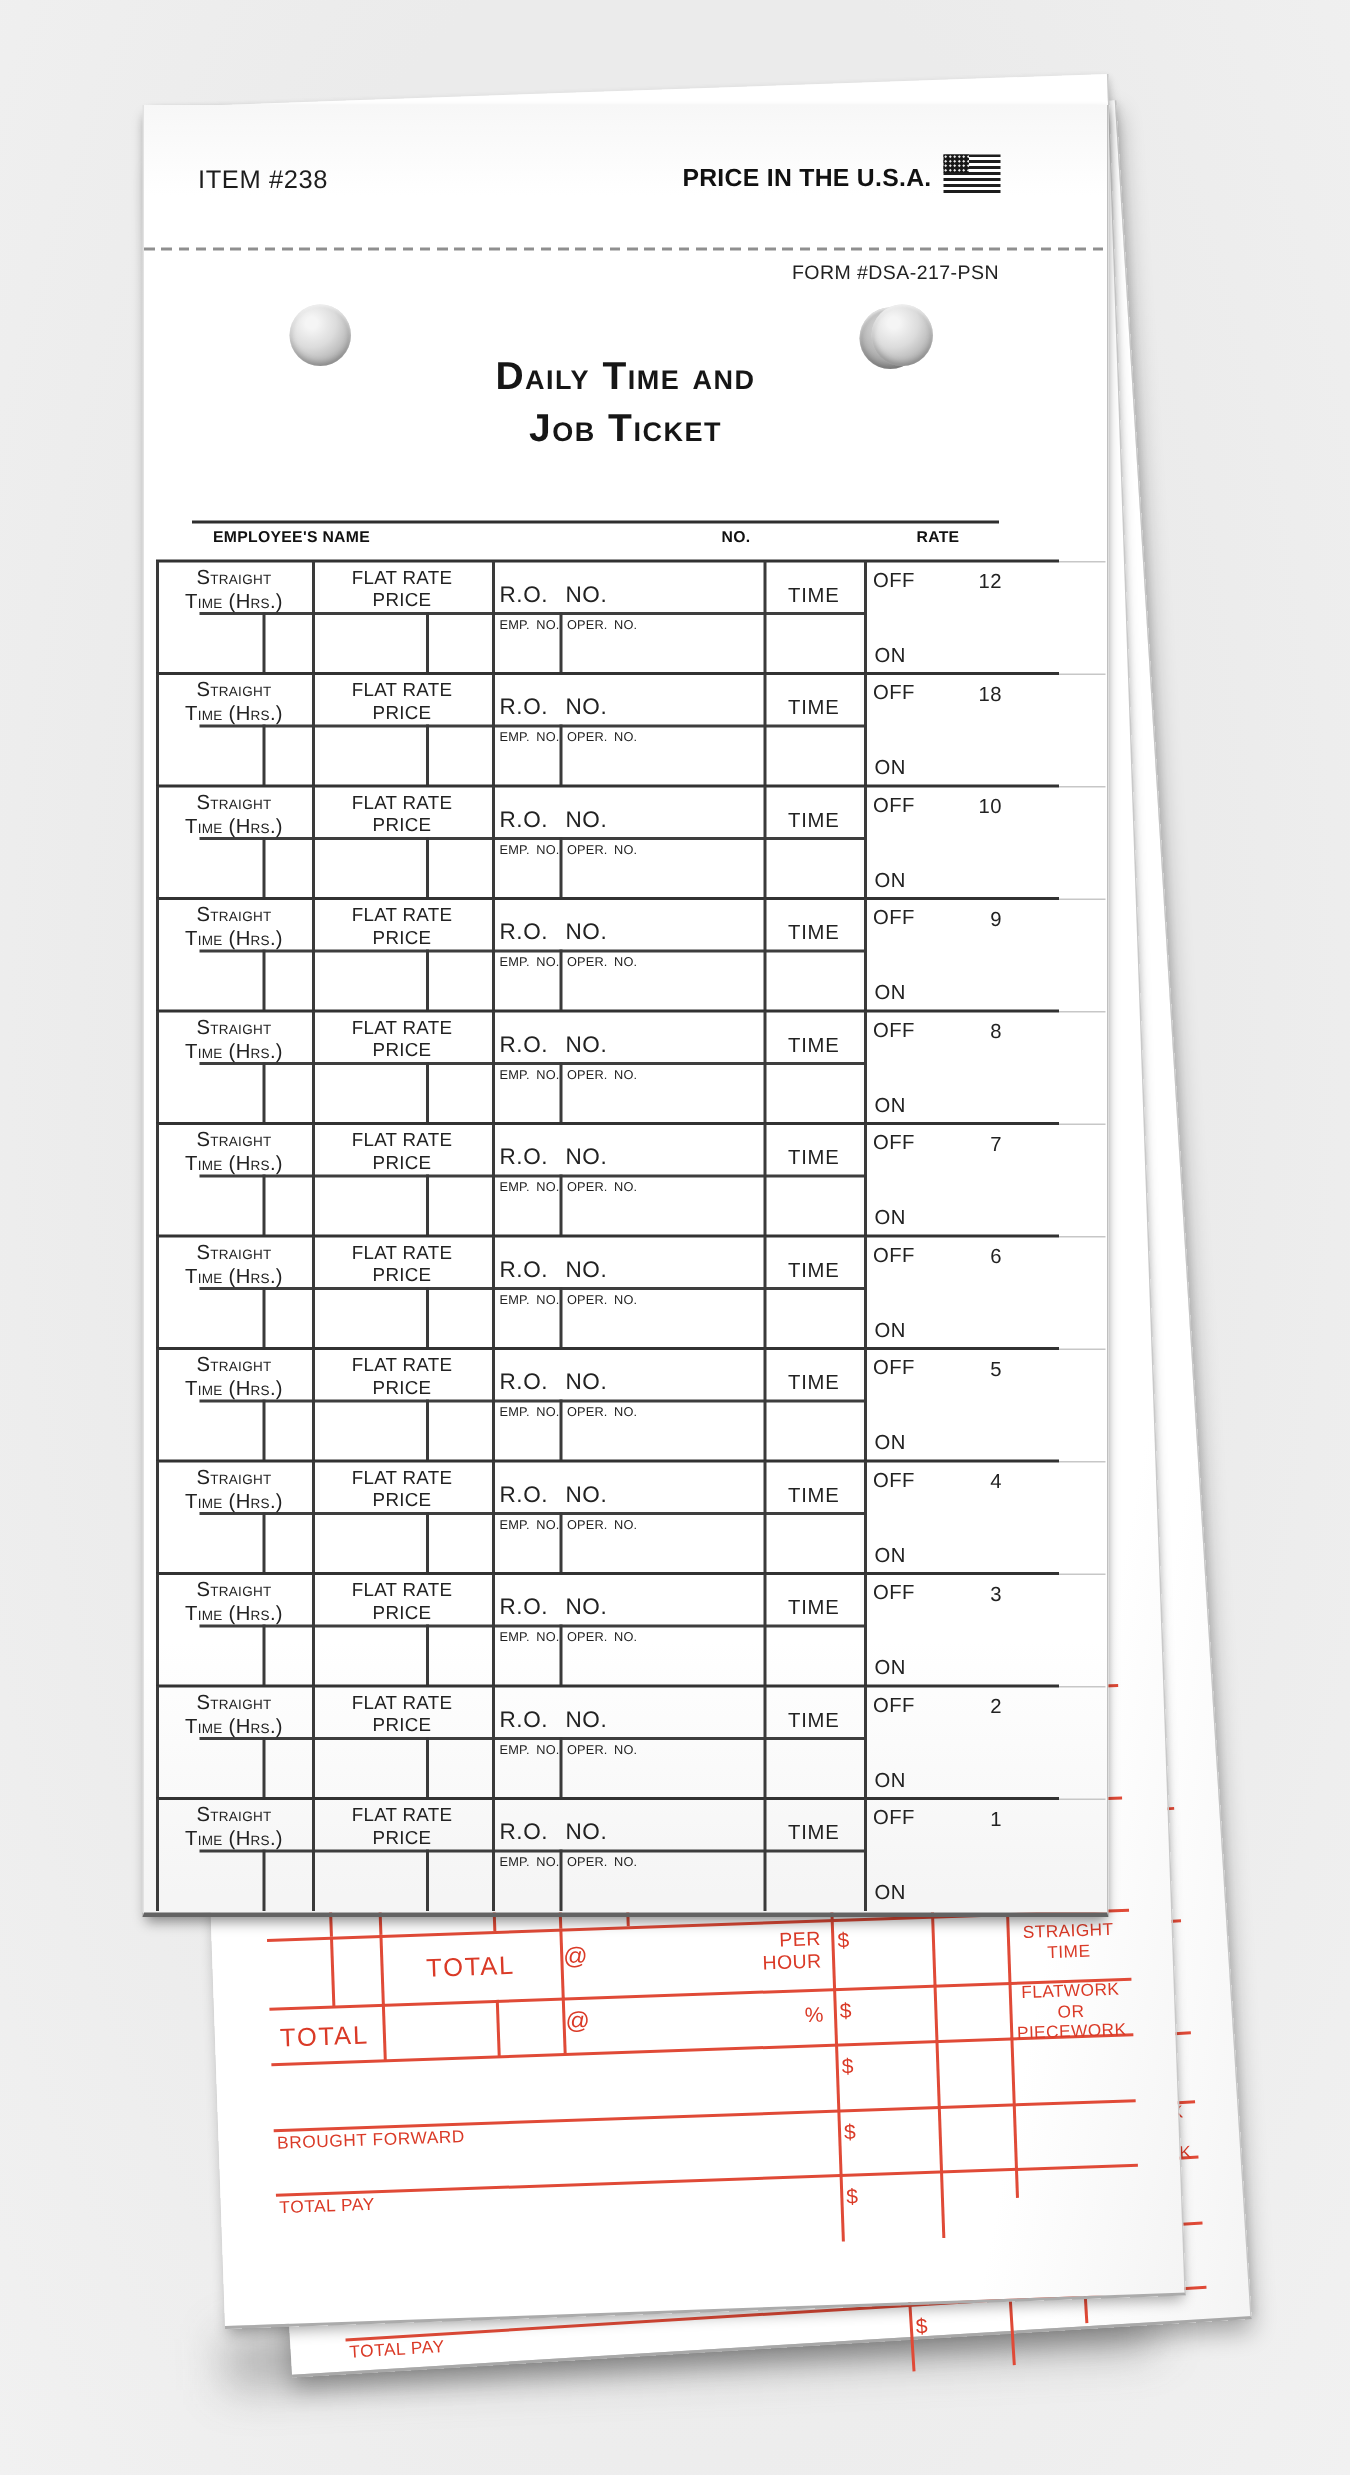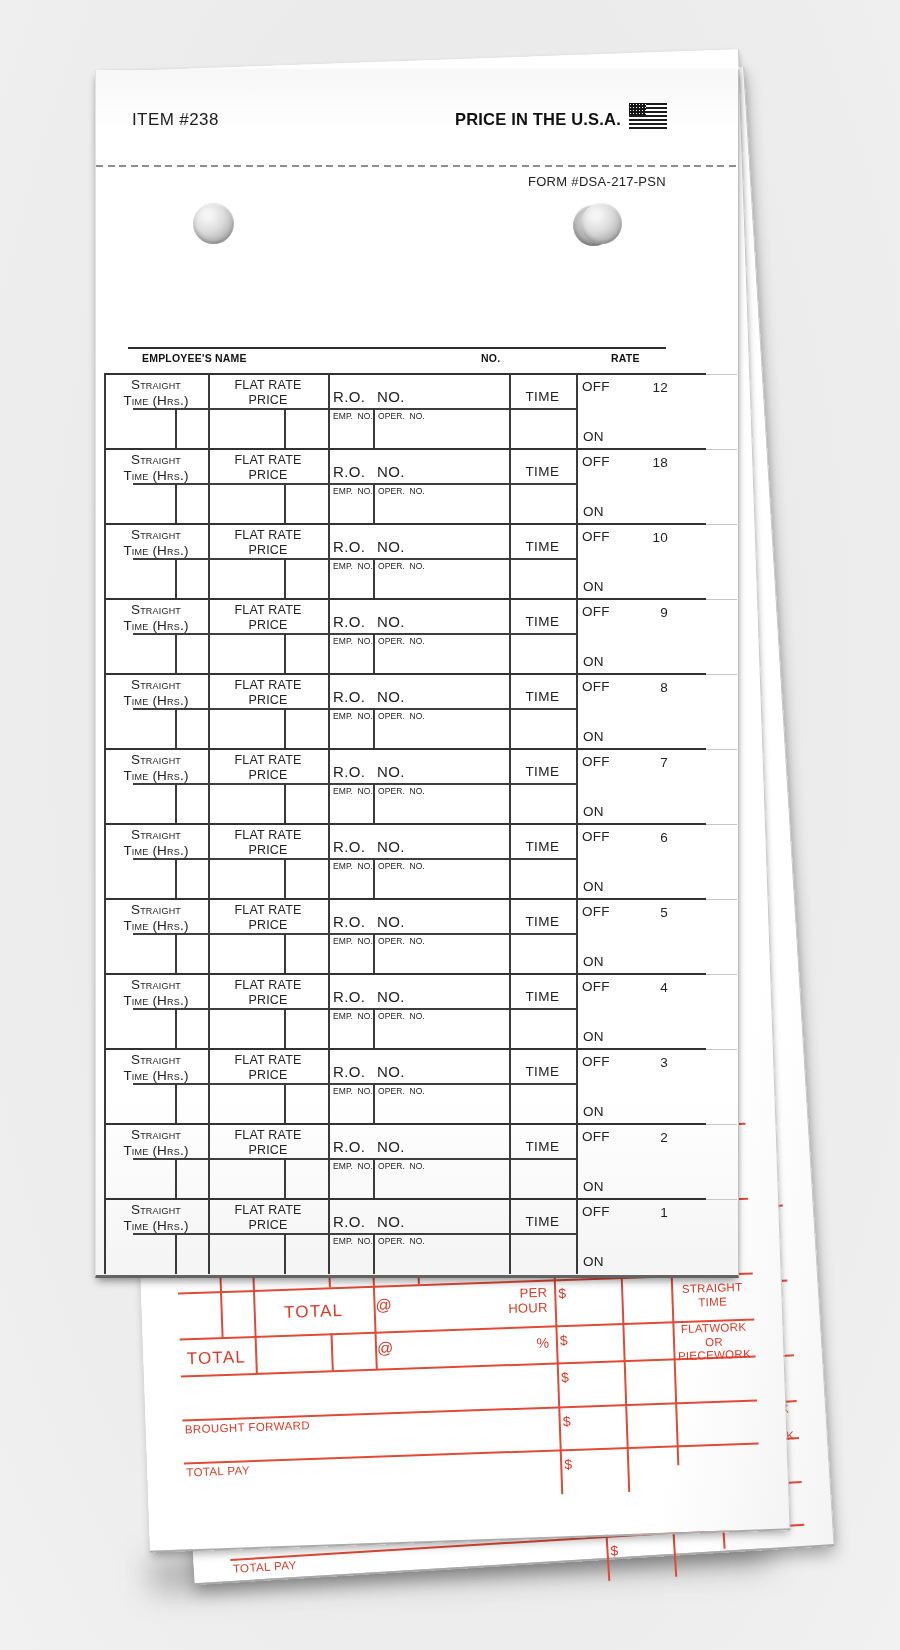--- a/index.html
+++ b/index.html
@@ -225,20 +225,22 @@
     <div class="flag">
       <div class="stripes"></div>
       <div class="canton"></div>
     </div>
     <div class="perforation"></div>
     <div class="form-no">FORM #DSA-217-PSN</div>
     <div class="hole hole-l"></div>
     <div class="hole hole-r-back"></div>
     <div class="hole hole-r-front"></div>
     <div class="title">
+      <div>Daily Time and</div>
+      <div>Job Ticket</div>
     </div>
     <div class="emp-rule"></div>
     <div class="emp-label" style="left:46px">EMPLOYEE'S NAME</div>
     <div class="emp-label" style="left:385px">NO.</div>
     <div class="emp-label" style="left:515px">RATE</div>
     <div class="table">
   <div class="block" style="top: 304px;">
     <div class="hb" style="left:8px;width:602px"></div>
     <div class="hb-ext" style="left:610px;width:31px"></div>
     <div class="lbl-line" style="left:37px;top:34px;width:443px"></div>

